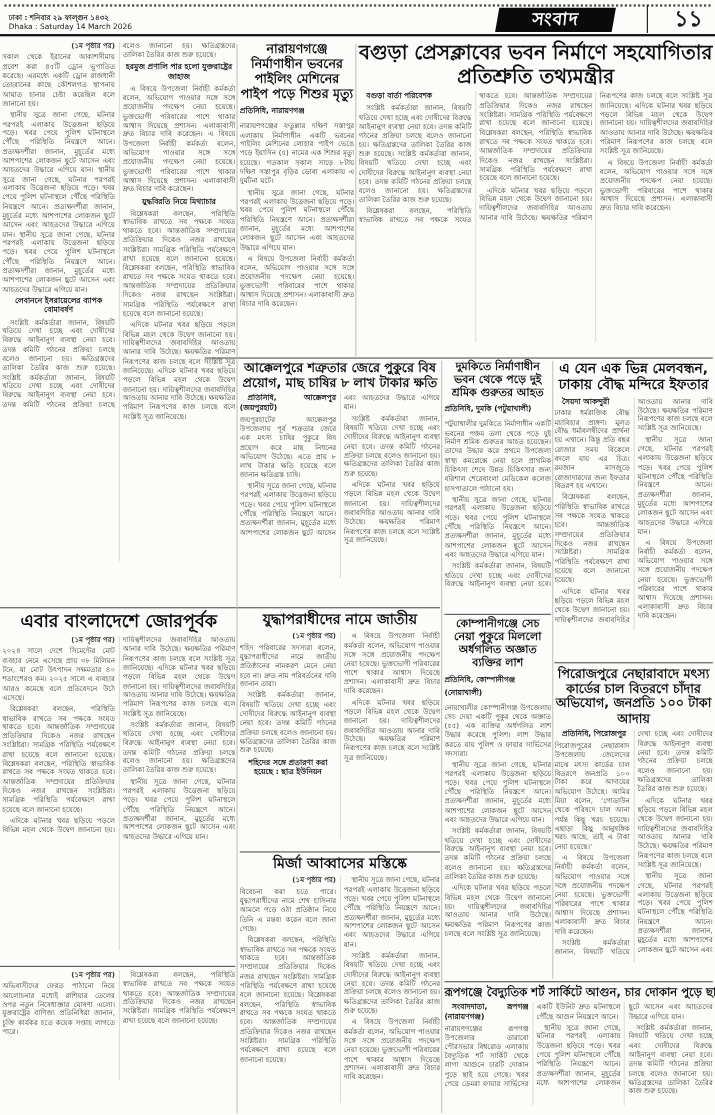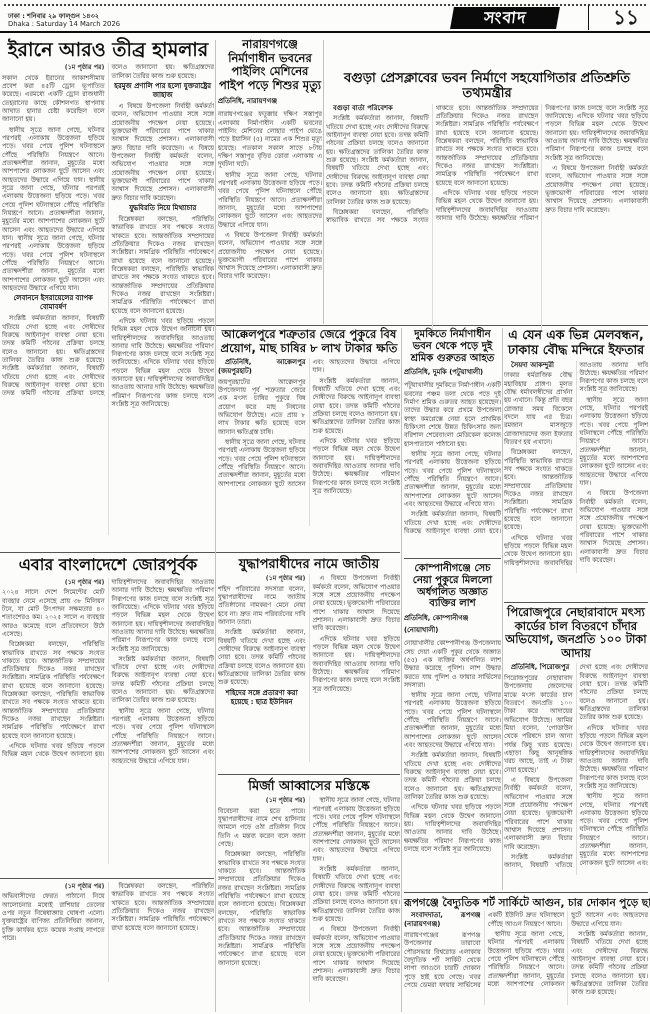--- a/index.html
+++ b/index.html
@@ -49,21 +49,20 @@
 <div class="abs hr" style="left:504px;top:602px;width:144px;"></div>
 <div class="abs hr" style="left:218px;top:774px;width:182px;"></div>
 <div class="abs hr" style="left:0;top:878px;width:214px;"></div>
 <div class="abs hr" style="left:404px;top:892px;width:244px;"></div>
 <div class="abs vr" style="left:215px;top:40px;height:972px;"></div>
 <div class="abs vr" style="left:323px;top:40px;height:284px;"></div>
 <div class="abs vr" style="left:401px;top:328px;height:684px;"></div>
 <div class="abs vr" style="left:502px;top:328px;height:562px;"></div>
 
 <article class="story" style="left:2px;top:38px;width:212px;height:512px;">
-  <h1 class="headline" style="font-size:19px;">ইরানে আরও তীব্র হামলার</h1>
   <div class="cols c2" style="height:472px;">
     <p class="lead">(১ম পৃষ্ঠার পর)</p>
     <p class="nofirst">সকাল থেকে ইরানের আকাশসীমায় প্রবেশ করা ৪৫টি ড্রোন ভূপাতিত করেছে। এরমধ্যে একটি ড্রোন রাজধানী তেহরানের কাছে কৌশলগত স্থাপনায় আঘাত হানার চেষ্টা করেছিল বলে জানানো হয়।</p>
     <p>স্থানীয় সূত্রে জানা গেছে, ঘটনার পরপরই এলাকায় উত্তেজনা ছড়িয়ে পড়ে। খবর পেয়ে পুলিশ ঘটনাস্থলে পৌঁছে পরিস্থিতি নিয়ন্ত্রণে আনে। প্রত্যক্ষদর্শীরা জানান, মুহূর্তের মধ্যে আশপাশের লোকজন ছুটে আসেন এবং আহতদের উদ্ধারে এগিয়ে যান। স্থানীয় সূত্রে জানা গেছে, ঘটনার পরপরই এলাকায় উত্তেজনা ছড়িয়ে পড়ে। খবর পেয়ে পুলিশ ঘটনাস্থলে পৌঁছে পরিস্থিতি নিয়ন্ত্রণে আনে। প্রত্যক্ষদর্শীরা জানান, মুহূর্তের মধ্যে আশপাশের লোকজন ছুটে আসেন এবং আহতদের উদ্ধারে এগিয়ে যান। স্থানীয় সূত্রে জানা গেছে, ঘটনার পরপরই এলাকায় উত্তেজনা ছড়িয়ে পড়ে। খবর পেয়ে পুলিশ ঘটনাস্থলে পৌঁছে পরিস্থিতি নিয়ন্ত্রণে আনে। প্রত্যক্ষদর্শীরা জানান, মুহূর্তের মধ্যে আশপাশের লোকজন ছুটে আসেন এবং আহতদের উদ্ধারে এগিয়ে যান।</p>
     <h4 class="subhead">লেবাননে ইসরায়েলের ব্যাপক বোমাবর্ষণ</h4>
     <p>সংশ্লিষ্ট কর্মকর্তারা জানান, বিষয়টি খতিয়ে দেখা হচ্ছে এবং দোষীদের বিরুদ্ধে আইনানুগ ব্যবস্থা নেয়া হবে। তদন্ত কমিটি গঠনের প্রক্রিয়া চলছে বলেও জানানো হয়। ক্ষতিগ্রস্তদের তালিকা তৈরির কাজ শুরু হয়েছে। সংশ্লিষ্ট কর্মকর্তারা জানান, বিষয়টি খতিয়ে দেখা হচ্ছে এবং দোষীদের বিরুদ্ধে আইনানুগ ব্যবস্থা নেয়া হবে। তদন্ত কমিটি গঠনের প্রক্রিয়া চলছে বলেও জানানো হয়। ক্ষতিগ্রস্তদের তালিকা তৈরির কাজ শুরু হয়েছে।</p>
     <h4 class="subhead">হরমুজ প্রণালি পার হলো যুক্তরাষ্ট্রের জাহাজ</h4>
     <p>এ বিষয়ে উপজেলা নির্বাহী কর্মকর্তা বলেন, অভিযোগ পাওয়ার সঙ্গে সঙ্গে প্রয়োজনীয় পদক্ষেপ নেয়া হয়েছে। ভুক্তভোগী পরিবারের পাশে থাকার আশ্বাস দিয়েছে প্রশাসন। এলাকাবাসী দ্রুত বিচার দাবি করেছেন। এ বিষয়ে উপজেলা নির্বাহী কর্মকর্তা বলেন, অভিযোগ পাওয়ার সঙ্গে সঙ্গে প্রয়োজনীয় পদক্ষেপ নেয়া হয়েছে। ভুক্তভোগী পরিবারের পাশে থাকার আশ্বাস দিয়েছে প্রশাসন। এলাকাবাসী দ্রুত বিচার দাবি করেছেন।</p>
     <h4 class="subhead">যুদ্ধবিরতি নিয়ে মিথ্যাচার</h4>
     <p>বিশ্লেষকরা বলছেন, পরিস্থিতি স্বাভাবিক রাখতে সব পক্ষকে সংযত থাকতে হবে। আন্তর্জাতিক সম্প্রদায়ের প্রতিক্রিয়ার দিকেও নজর রাখছেন সংশ্লিষ্টরা। সামগ্রিক পরিস্থিতি পর্যবেক্ষণে রাখা হয়েছে বলে জানানো হয়েছে। বিশ্লেষকরা বলছেন, পরিস্থিতি স্বাভাবিক রাখতে সব পক্ষকে সংযত থাকতে হবে। আন্তর্জাতিক সম্প্রদায়ের প্রতিক্রিয়ার দিকেও নজর রাখছেন সংশ্লিষ্টরা। সামগ্রিক পরিস্থিতি পর্যবেক্ষণে রাখা হয়েছে বলে জানানো হয়েছে।</p>
@@ -75,21 +74,21 @@
   <h2 class="headline" style="font-size:11.5px;">নারায়ণগঞ্জে নির্মাণাধীন ভবনের পাইলিং মেশিনের পাইপ পড়ে শিশুর মৃত্যু</h2>
   <p class="byline">প্রতিনিধি, নারায়ণগঞ্জ</p>
   <div class="cols c1" style="height:188px;">
     <p class="nofirst">নারায়ণগঞ্জের ফতুল্লার দক্ষিণ সস্তাপুর এলাকায় নির্মাণাধীন একটি ভবনের পাইলিং মেশিনের লোহার পাইপ ভেঙে পড়ে ইয়াসিন (৫) নামের এক শিশুর মৃত্যু হয়েছে। গতকাল সকাল সাড়ে ৮টায় দক্ষিণ সস্তাপুর বৃড়ির ডোবা এলাকায় এ দুর্ঘটনা ঘটে।</p>
     <p>স্থানীয় সূত্রে জানা গেছে, ঘটনার পরপরই এলাকায় উত্তেজনা ছড়িয়ে পড়ে। খবর পেয়ে পুলিশ ঘটনাস্থলে পৌঁছে পরিস্থিতি নিয়ন্ত্রণে আনে। প্রত্যক্ষদর্শীরা জানান, মুহূর্তের মধ্যে আশপাশের লোকজন ছুটে আসেন এবং আহতদের উদ্ধারে এগিয়ে যান।</p>
     <p>এ বিষয়ে উপজেলা নির্বাহী কর্মকর্তা বলেন, অভিযোগ পাওয়ার সঙ্গে সঙ্গে প্রয়োজনীয় পদক্ষেপ নেয়া হয়েছে। ভুক্তভোগী পরিবারের পাশে থাকার আশ্বাস দিয়েছে প্রশাসন। এলাকাবাসী দ্রুত বিচার দাবি করেছেন।</p>
   </div>
 </article>
 
 <article class="story" style="left:326px;top:38px;width:322px;height:286px;">
-  <h1 class="headline" style="font-size:13px;margin-top:32px;">বগুড়া প্রেসক্লাবের ভবন নির্মাণে সহযোগিতার প্রতিশ্রুতি তথ্যমন্ত্রীর</h1>
+  <h1 class="headline" style="font-size:18px;">বগুড়া প্রেসক্লাবের ভবন নির্মাণে সহযোগিতার প্রতিশ্রুতি তথ্যমন্ত্রীর</h1>
   <div class="cols c3" style="height:228px;">
     <p class="byline">বগুড়া বার্তা পরিবেশক</p>
     <p>সংশ্লিষ্ট কর্মকর্তারা জানান, বিষয়টি খতিয়ে দেখা হচ্ছে এবং দোষীদের বিরুদ্ধে আইনানুগ ব্যবস্থা নেয়া হবে। তদন্ত কমিটি গঠনের প্রক্রিয়া চলছে বলেও জানানো হয়। ক্ষতিগ্রস্তদের তালিকা তৈরির কাজ শুরু হয়েছে। সংশ্লিষ্ট কর্মকর্তারা জানান, বিষয়টি খতিয়ে দেখা হচ্ছে এবং দোষীদের বিরুদ্ধে আইনানুগ ব্যবস্থা নেয়া হবে। তদন্ত কমিটি গঠনের প্রক্রিয়া চলছে বলেও জানানো হয়। ক্ষতিগ্রস্তদের তালিকা তৈরির কাজ শুরু হয়েছে।</p>
     <p>বিশ্লেষকরা বলছেন, পরিস্থিতি স্বাভাবিক রাখতে সব পক্ষকে সংযত থাকতে হবে। আন্তর্জাতিক সম্প্রদায়ের প্রতিক্রিয়ার দিকেও নজর রাখছেন সংশ্লিষ্টরা। সামগ্রিক পরিস্থিতি পর্যবেক্ষণে রাখা হয়েছে বলে জানানো হয়েছে। বিশ্লেষকরা বলছেন, পরিস্থিতি স্বাভাবিক রাখতে সব পক্ষকে সংযত থাকতে হবে। আন্তর্জাতিক সম্প্রদায়ের প্রতিক্রিয়ার দিকেও নজর রাখছেন সংশ্লিষ্টরা। সামগ্রিক পরিস্থিতি পর্যবেক্ষণে রাখা হয়েছে বলে জানানো হয়েছে।</p>
     <p>এদিকে ঘটনার খবর ছড়িয়ে পড়লে বিভিন্ন মহল থেকে উদ্বেগ জানানো হয়। দায়িত্বশীলদের জবাবদিহির আওতায় আনার দাবি উঠেছে। ক্ষয়ক্ষতির পরিমাণ নিরূপণের কাজ চলছে বলে সংশ্লিষ্ট সূত্র জানিয়েছে। এদিকে ঘটনার খবর ছড়িয়ে পড়লে বিভিন্ন মহল থেকে উদ্বেগ জানানো হয়। দায়িত্বশীলদের জবাবদিহির আওতায় আনার দাবি উঠেছে। ক্ষয়ক্ষতির পরিমাণ নিরূপণের কাজ চলছে বলে সংশ্লিষ্ট সূত্র জানিয়েছে।</p>
     <p>এ বিষয়ে উপজেলা নির্বাহী কর্মকর্তা বলেন, অভিযোগ পাওয়ার সঙ্গে সঙ্গে প্রয়োজনীয় পদক্ষেপ নেয়া হয়েছে। ভুক্তভোগী পরিবারের পাশে থাকার আশ্বাস দিয়েছে প্রশাসন। এলাকাবাসী দ্রুত বিচার দাবি করেছেন।</p>
   </div>
 </article>
 
 <article class="story" style="left:218px;top:328px;width:182px;height:222px;">

